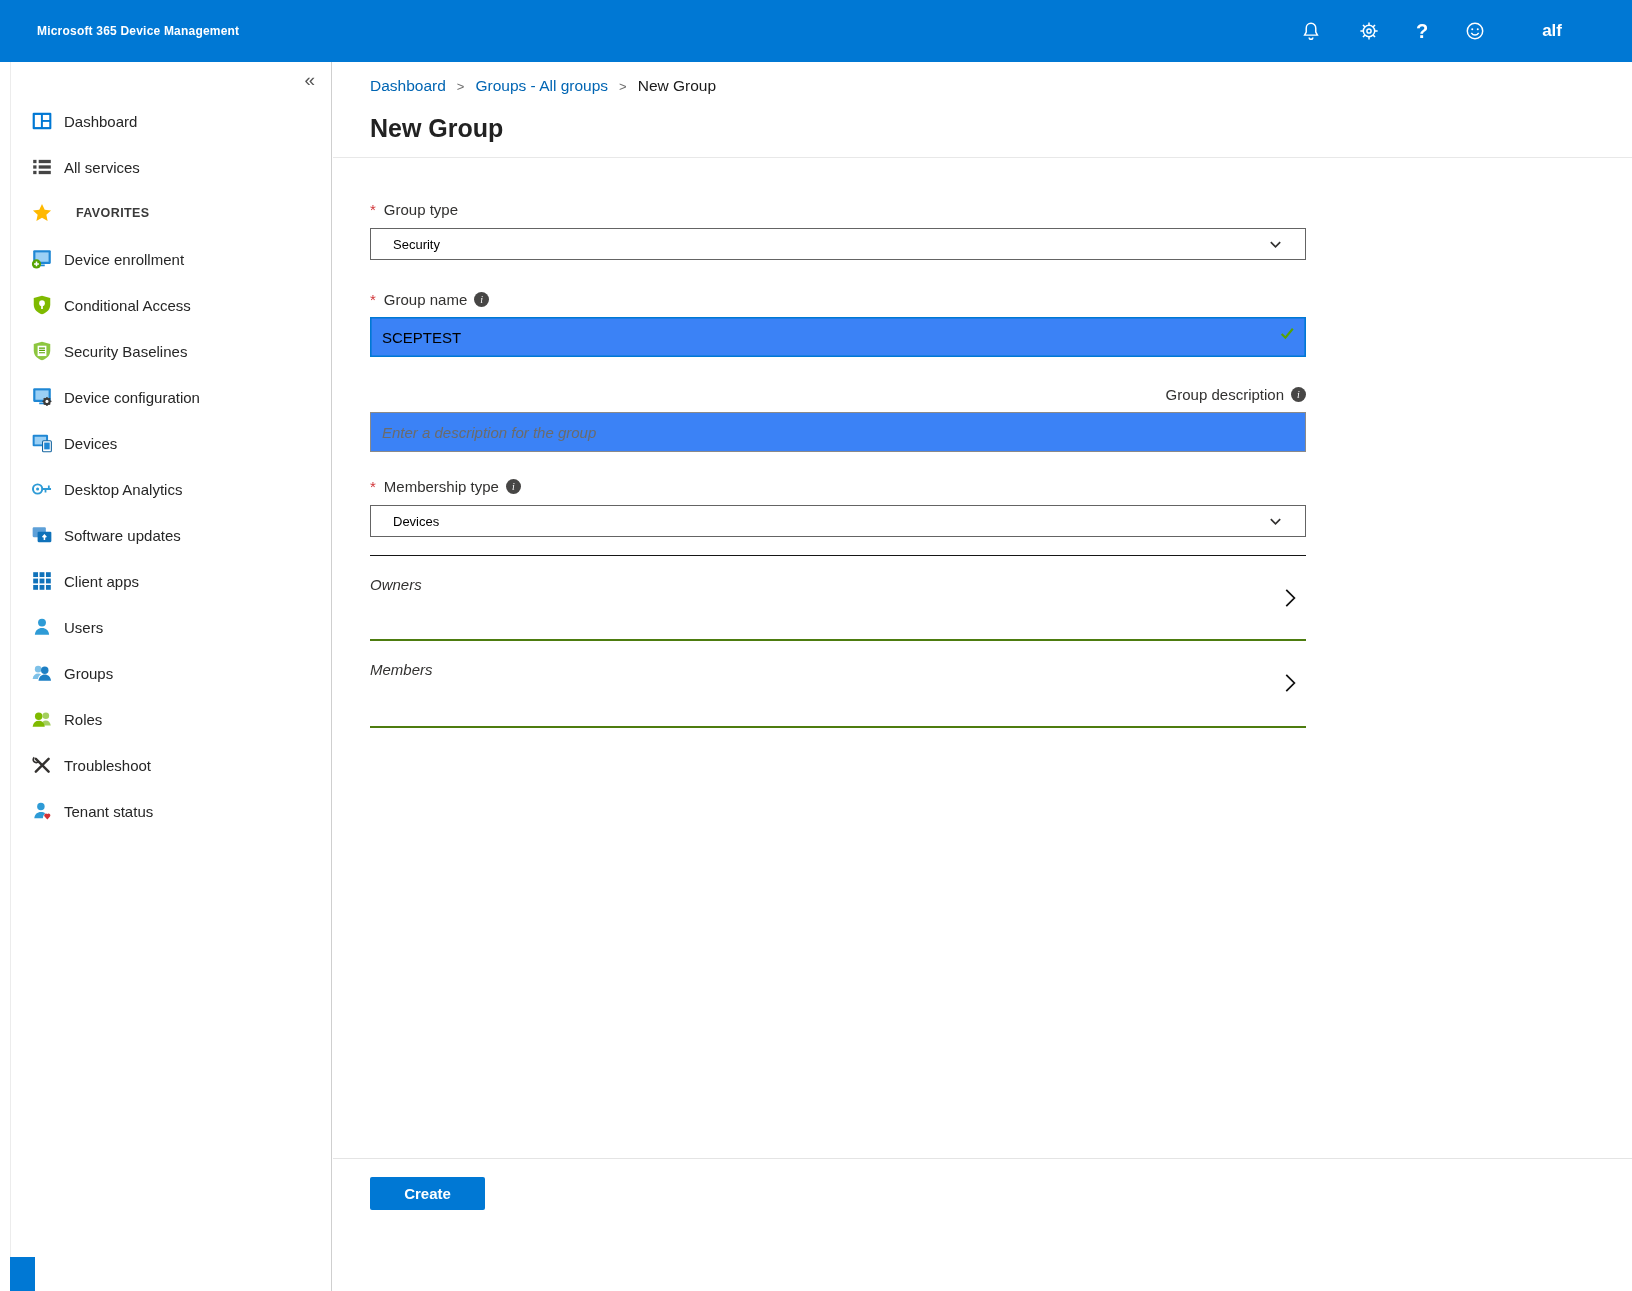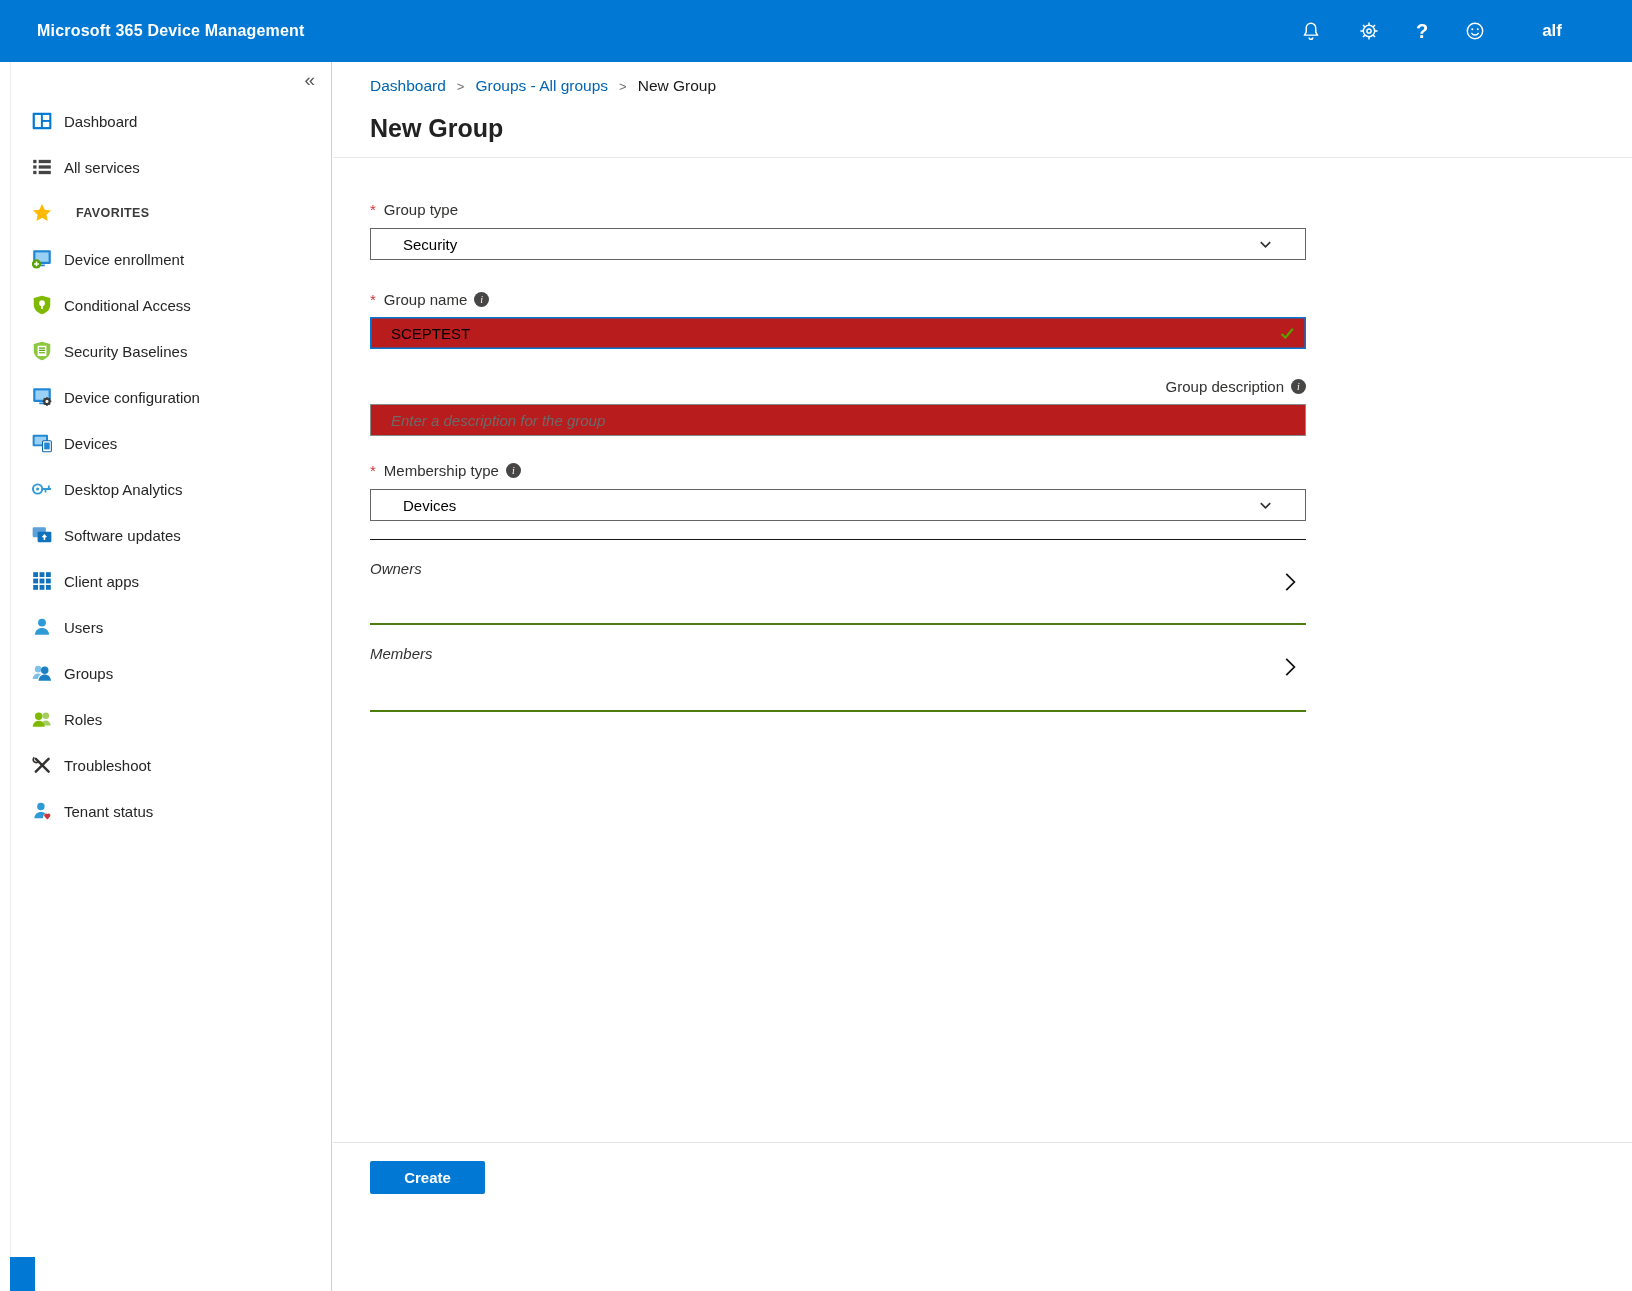--- a/index.html
+++ b/index.html
@@ -11,21 +11,21 @@
     font-family: "Liberation Sans", "DejaVu Sans", sans-serif;
     color: #262626;
   }
 
   
   .topbar {
     position: absolute; top:0; left:0; width:100%; height:62px;
     background:#0078d4; color:#fff;
     display:flex; align-items:center; z-index:10;
   }
-  .topbar-title { font-size:16px; font-weight:700; padding-left:37px; letter-spacing:.2px; }
+  .topbar-title { font-size:12px; font-weight:700; padding-left:37px; letter-spacing:.2px; }
   .topbar-right { margin-left:auto; display:flex; align-items:center; gap:36px; padding-right:70px; }
   .tb-icon { width:22px; height:22px; cursor:pointer; display:flex; align-items:center; justify-content:center; }
   .tb-icon svg { width:22px; height:22px; display:block; }
   .tb-help { font-size:20px; font-weight:700; cursor:pointer; }
   .tb-user { font-size:17px; font-weight:700; margin-left:20px; white-space:nowrap; cursor:pointer; }
 
   
   .sidebar {
     position:absolute; top:62px; left:10px; width:322px; bottom:0;
     background:#fff; border-left:1px solid #ececec; border-right:1px solid #cfcfcf;
@@ -57,26 +57,26 @@
   .info-dot { width:15px; height:15px; border-radius:50%; background:#474645; color:#fff;
     font-size:10px; display:inline-flex; align-items:center; justify-content:center;
     font-style:italic; font-family:"Liberation Serif", serif; cursor:pointer; }
   .mt-first { margin-top:42px; }
   .mt-label { margin-top:30px; }
   .mt-label2 { margin-top:28px;justify-content:flex-end; }
   .mt-label3 { margin-top:25px; }
 
   .select-box { margin-top:9px; height:32px; border:1px solid #646464; background:#fff;
     display:flex; align-items:center; justify-content:space-between;
-    padding:0 32px; font-size:15px; color:#000; cursor:pointer; }
+    padding:0 22px; font-size:13px; color:#000; cursor:pointer; }
   .chev-down svg { width:15px; height:15px; display:block; }
 
   .text-input-wrap { position:relative; margin-top:8px; }
-  input.txt { width:100%; height:32px; border:1px solid #8a8a8a; padding:0 36px 0 20px;
-    font-size:15px; font-family:inherit; color:#000; outline:none; background:#b91c1c; caret-color:#000; }
+  input.txt { width:100%; height:40px; border:1px solid #8a8a8a; padding:0 36px 0 11px;
+    font-size:15px; font-family:inherit; color:#000; outline:none; background:#3b82f6; caret-color:#000; }
   input.txt.focused { border:1px solid #0078d4; box-shadow: inset 0 0 0 .6px #0078d4; }
   input.txt::placeholder { color:#6b6b6b; font-style:italic; }
   .valid-check { position:absolute; right:10px; top:8px; width:17px; height:17px; }
   .valid-check svg { width:17px; height:17px; display:block; }
 
   .row-group { margin-top:18px; border-top:1px solid #161616; }
   .pick-row { height:85px; border-bottom:2px solid #4d7c0f; position:relative;
     padding-top:19px; cursor:pointer;font-style:italic; }
   .pick-row + .pick-row { height:87px; }
   .chev-right { position:absolute; right:6px; top:30px; width:20px; height:24px; }

